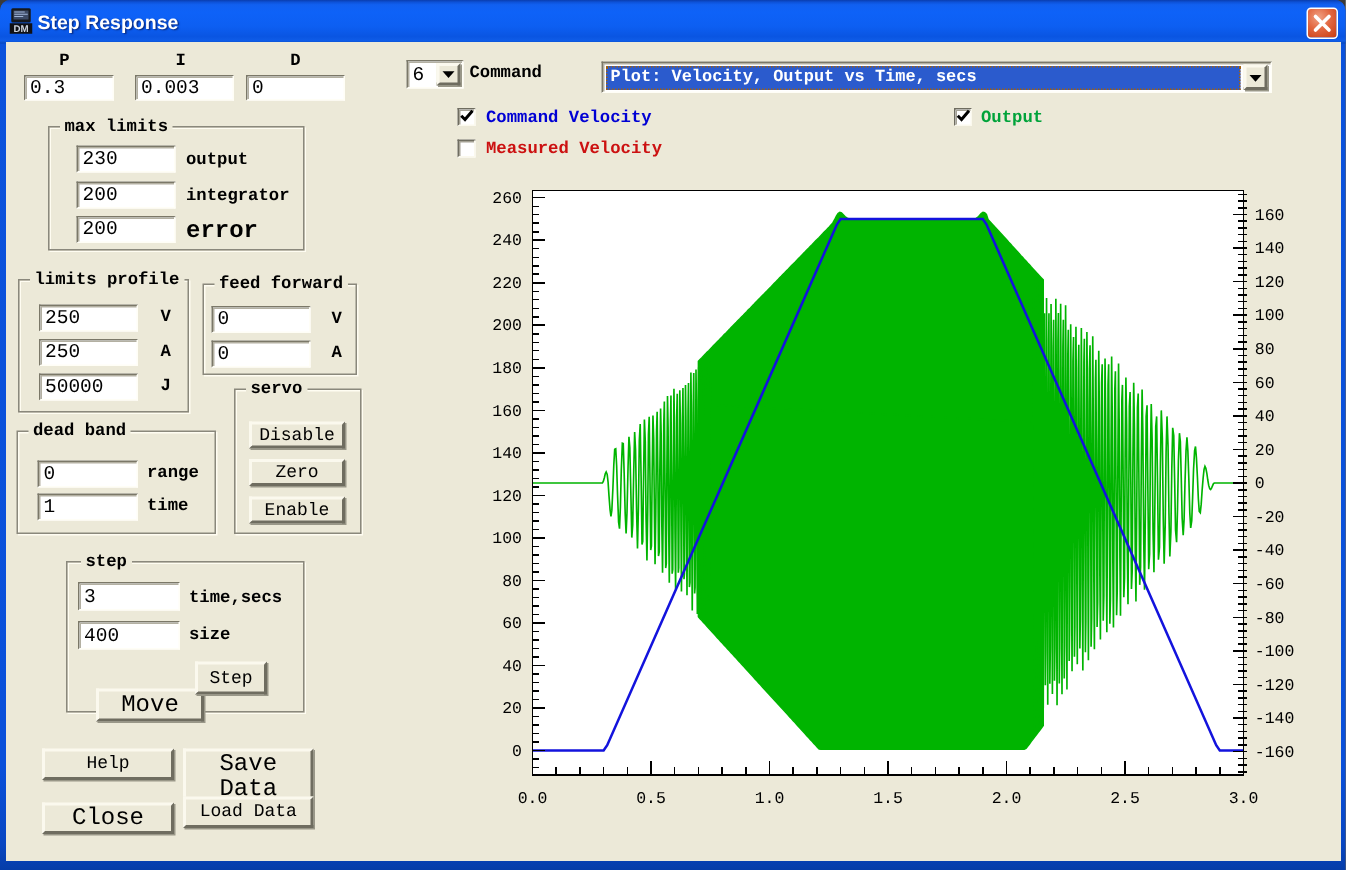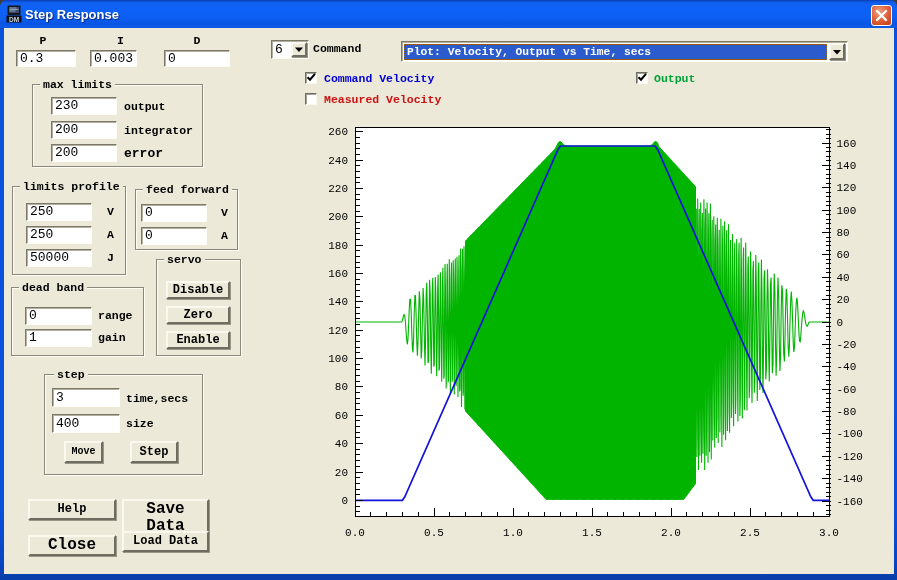--- a/index.html
+++ b/index.html
@@ -12,52 +12,52 @@
 .title{position:absolute;left:25px;top:7px;font-family:"Liberation Sans",sans-serif;font-weight:bold;
  font-size:13px;color:#fff;text-shadow:1px 1px 1px #0a2a80;}
 .xbtn{position:absolute;left:871px;top:5px;width:21px;height:21px;border-radius:3px;border:1px solid #fff;
  background:radial-gradient(circle at 38% 30%,#f0a184 0%,#e26740 45%,#c63a10 100%);}
 .lbl{position:absolute;font-size:11.5px;font-weight:bold;color:#000;white-space:pre;}
 .fld{position:absolute;background:#fff;border:1px solid;border-color:#7b7868 #fffef6 #fffef6 #7b7868;
  box-shadow:inset 1px 1px 0 #b3b0a2;font-size:13px;color:#000;padding:1px 0 0 3px;white-space:pre;}
 .grp{position:absolute;border:1px solid #8a887c;box-shadow:1px 1px 0 #fffdf2, inset 1px 1px 0 #fffdf2;}
 .gl{position:absolute;top:-7px;background:#ece9d8;padding:0 3px;font-size:11.5px;font-weight:bold;white-space:pre;}
 .btn{position:absolute;background:#ece9d8;border:2px solid;border-color:#fbf9ee #6f6d60 #6f6d60 #fbf9ee;
- box-shadow:1px 1px 0 #999788;font-size:12px;font-weight:bold;color:#000;text-align:center;}
+ box-shadow:1px 1px 0 #999788;font-size:12px;font-weight:normal;color:#000;text-align:center;}
 .cb{position:absolute;width:12px;height:12px;background:#fff;border:1px solid;border-color:#6f6d60 #fbf9ee #fbf9ee #6f6d60;box-shadow:inset 1px 1px 0 #a5a295;}
 </style></head><body>
 <div class="win"></div>
 <div class="tbar"></div>
 <div class="content"></div>
 <svg style="position:absolute;left:6px;top:5px" width="17" height="18" viewBox="0 0 17 18">
     <rect x="1.5" y="0.5" width="13" height="9.5" rx="1" fill="#16181c"></rect>
     <rect x="3" y="2" width="10" height="6" fill="#3c4a66"></rect>
     <path d="M3.5 3 h7 M3.5 4.5 h9 M3.5 6 h6" stroke="#9fb4d6" stroke-width="0.8"></path>
     <rect x="0.5" y="10.5" width="15" height="7" fill="#101014"></rect>
     <text x="8" y="16.5" font-size="6.5" font-weight="bold" fill="#cdd4e0" text-anchor="middle" font-family="Liberation Sans,sans-serif">DM</text>
   </svg>
 <div class="title">Step Response</div>
 <div class="xbtn"><svg width="19" height="19" viewBox="0 0 19 19">
       <path d="M5 5 L14 14 M14 5 L5 14" stroke="#fff" stroke-width="2.4" stroke-linecap="round"></path>
     </svg></div>
 <div class="lbl" style="left:-17px;top:34.0px;width:120px;text-align:center;line-height:14px;font-size:11.5px;color:#000">P</div>
 <div class="lbl" style="left:60.5px;top:34.0px;width:120px;text-align:center;line-height:14px;font-size:11.5px;color:#000">I</div>
 <div class="lbl" style="left:137px;top:34.0px;width:120px;text-align:center;line-height:14px;font-size:11.5px;color:#000">D</div>
 <div class="fld" style="left:16px;top:50px;width:60px;height:17px;line-height:13px">0.3</div>
-<div class="fld" style="left:90px;top:50px;width:47px;height:17px;line-height:13px">0.003</div>
+<div class="fld" style="left:90px;top:50px;width:66px;height:17px;line-height:13px">0.003</div>
 <div class="fld" style="left:164px;top:50px;width:66px;height:17px;line-height:13px">0</div>
 <div class="grp" style="left:32px;top:84px;width:171px;height:83px">
     <div class="gl" style="left:7px">max limits</div>
   </div>
 <div class="fld" style="left:51px;top:97px;width:66px;height:18px;line-height:14px">230</div>
 <div class="lbl" style="left:124px;top:100.0px;line-height:14px;font-size:11.5px;color:#000">output</div>
 <div class="fld" style="left:51px;top:121px;width:66px;height:18px;line-height:14px">200</div>
 <div class="lbl" style="left:124px;top:124.0px;line-height:14px;font-size:11.5px;color:#000">integrator</div>
 <div class="fld" style="left:51px;top:144px;width:66px;height:18px;line-height:14px">200</div>
-<div class="lbl" style="left:124px;top:147.0px;line-height:14px;font-size:13px;color:#000">error</div>
+<div class="lbl" style="left:124px;top:147.0px;line-height:14px;font-size:16px;color:#000">error</div>
 <div class="grp" style="left:12px;top:186px;width:114px;height:89px">
     <div class="gl" style="left:7px">limits profile</div>
   </div>
 <div class="fld" style="left:26px;top:203px;width:66px;height:18px;line-height:14px">250</div>
 <div class="lbl" style="left:107px;top:205.0px;line-height:14px;font-size:11.5px;color:#000">V</div>
 <div class="fld" style="left:26px;top:226px;width:66px;height:18px;line-height:14px">250</div>
 <div class="lbl" style="left:107px;top:228.0px;line-height:14px;font-size:11.5px;color:#000">A</div>
 <div class="fld" style="left:26px;top:249px;width:66px;height:18px;line-height:14px">50000</div>
 <div class="lbl" style="left:107px;top:251.0px;line-height:14px;font-size:11.5px;color:#000">J</div>
 <div class="grp" style="left:135px;top:189px;width:103px;height:61px">
@@ -72,29 +72,29 @@
   </div>
 <div class="btn" style="left:166px;top:281px;width:64px;height:18px;line-height:14px;font-size:12px">Disable</div>
 <div class="btn" style="left:166px;top:306px;width:64px;height:18px;line-height:14px;font-size:12px">Zero</div>
 <div class="btn" style="left:166px;top:331px;width:64px;height:18px;line-height:14px;font-size:12px">Enable</div>
 <div class="grp" style="left:11px;top:287px;width:133px;height:69px">
     <div class="gl" style="left:7px">dead band</div>
   </div>
 <div class="fld" style="left:25px;top:307px;width:67px;height:18px;line-height:14px">0</div>
 <div class="lbl" style="left:98px;top:309.0px;line-height:14px;font-size:11.5px;color:#000">range</div>
 <div class="fld" style="left:25px;top:329px;width:67px;height:18px;line-height:14px">1</div>
-<div class="lbl" style="left:98px;top:331.0px;line-height:14px;font-size:11.5px;color:#000">gain</div>
+<div class="lbl" style="left:98px;top:331.0px;line-height:14px;font-size:11.5px;color:#000">time</div>
 <div class="grp" style="left:44px;top:374px;width:159px;height:101px">
     <div class="gl" style="left:9px">step</div>
   </div>
 <div class="fld" style="left:52px;top:388px;width:68px;height:19px;line-height:15px">3</div>
 <div class="lbl" style="left:126px;top:392.0px;line-height:14px;font-size:11.5px;color:#000">time,secs</div>
 <div class="fld" style="left:52px;top:414px;width:68px;height:19px;line-height:15px">400</div>
 <div class="lbl" style="left:126px;top:417.0px;line-height:14px;font-size:11.5px;color:#000">size</div>
-<div class="btn" style="left:64px;top:441px;width:39px;height:22px;line-height:18px;font-size:10px">Move</div>
+<div class="btn" style="left:64px;top:459px;width:72px;height:22px;line-height:18px;font-size:16px">Move</div>
 <div class="btn" style="left:130px;top:441px;width:48px;height:22px;line-height:18px;font-size:12px">Step</div>
 <div class="btn" style="left:28px;top:499px;width:88px;height:21px;line-height:17px;font-size:12px">Help</div>
 <div class="btn" style="left:122px;top:499px;width:87px;height:38px;line-height:17px;font-size:16px">Save Data</div>
 <div class="btn" style="left:28px;top:535px;width:88px;height:21px;line-height:17px;font-size:16px">Close</div>
 <div class="btn" style="left:122px;top:531px;width:87px;height:21px;line-height:17px;font-size:12px">Load Data</div>
 <div class="fld" style="left:271px;top:40px;width:38px;height:19px;line-height:15px">6</div>
 <div class="btn" style="left:291px;top:42px;width:16px;height:15px"></div>
 <svg style="position:absolute;left:291px;top:42px" width="16" height="15" viewBox="0 0 16 15">
     <path d="M4 5.5 L12 5.5 L8 10 Z" fill="#000"></path>
   </svg>

